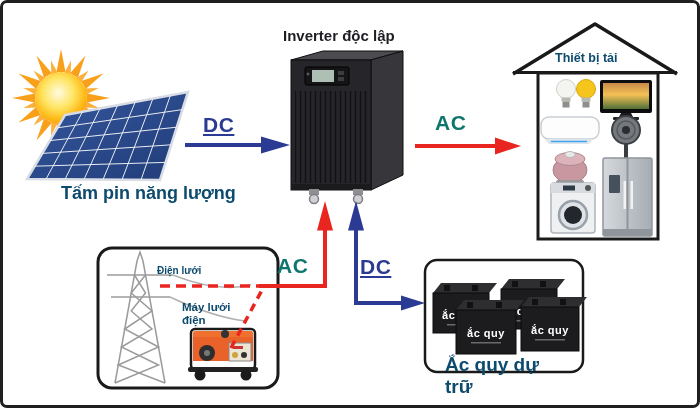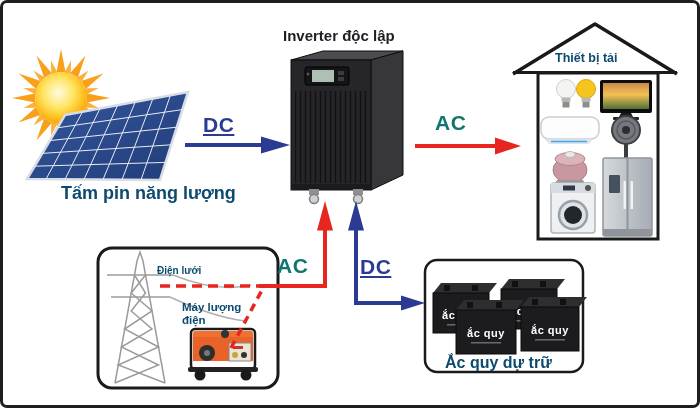--- a/index.html
+++ b/index.html
@@ -275,18 +275,18 @@
   <div class="label center flow blue-text" style="left:200px;top:110px;width:50px;">DC</div>
 
   <div class="label center flow red-text" style="left:432px;top:108px;width:50px;">AC</div>
 
   <div class="label center flow red-text" style="left:274px;top:251px;width:46px;">AC</div>
 
   <div class="label center flow blue-text" style="left:357px;top:252px;width:46px;">DC</div>
 
   <div class="label center" style="left:154px;top:262px;width:60px;font-size:10px;">Điện lưới</div>
 
-  <div class="label center" style="left:179px;top:298px;width:60px;font-size:11.5px;">Máy lượng điện</div>
+  <div class="label center" style="left:179px;top:298px;width:60px;font-size:11.5px;">Máy lưới điện</div>
 
   <div class="label center" style="left:552px;top:48px;width:84px;font-size:12.5px;">Thiết bị tải</div>
 
-  <div class="label center" style="left:442px;top:351px;width:122px;font-size:16px;">Ắc quy dự trữ</div>
+  <div class="label center" style="left:442px;top:351px;width:122px;font-size:19px;">Ắc quy dự trữ</div>
 </div>
 
 </body></html>

